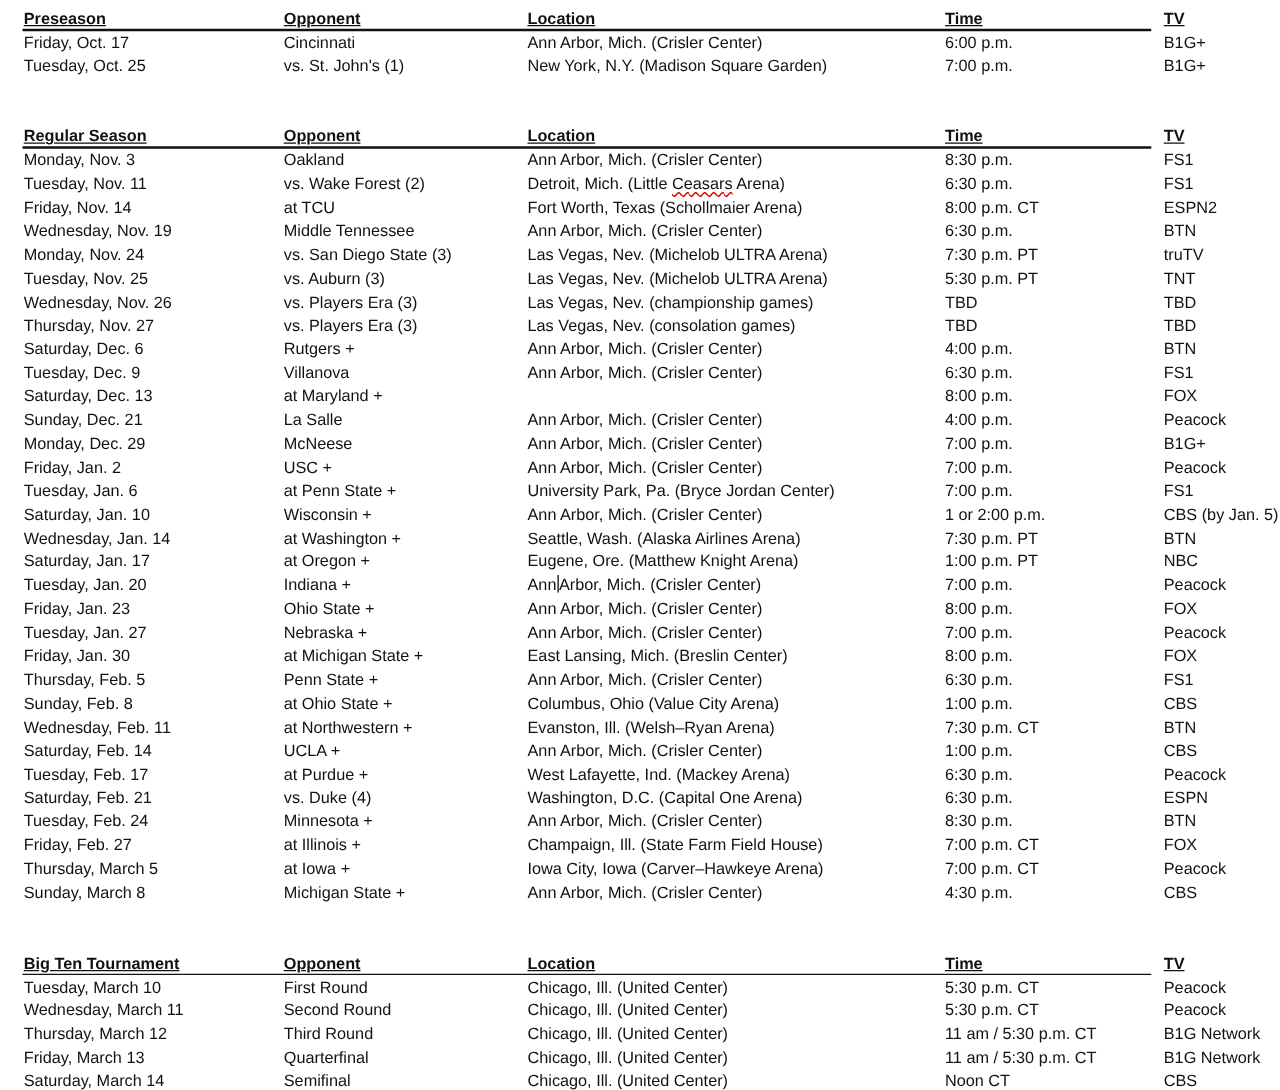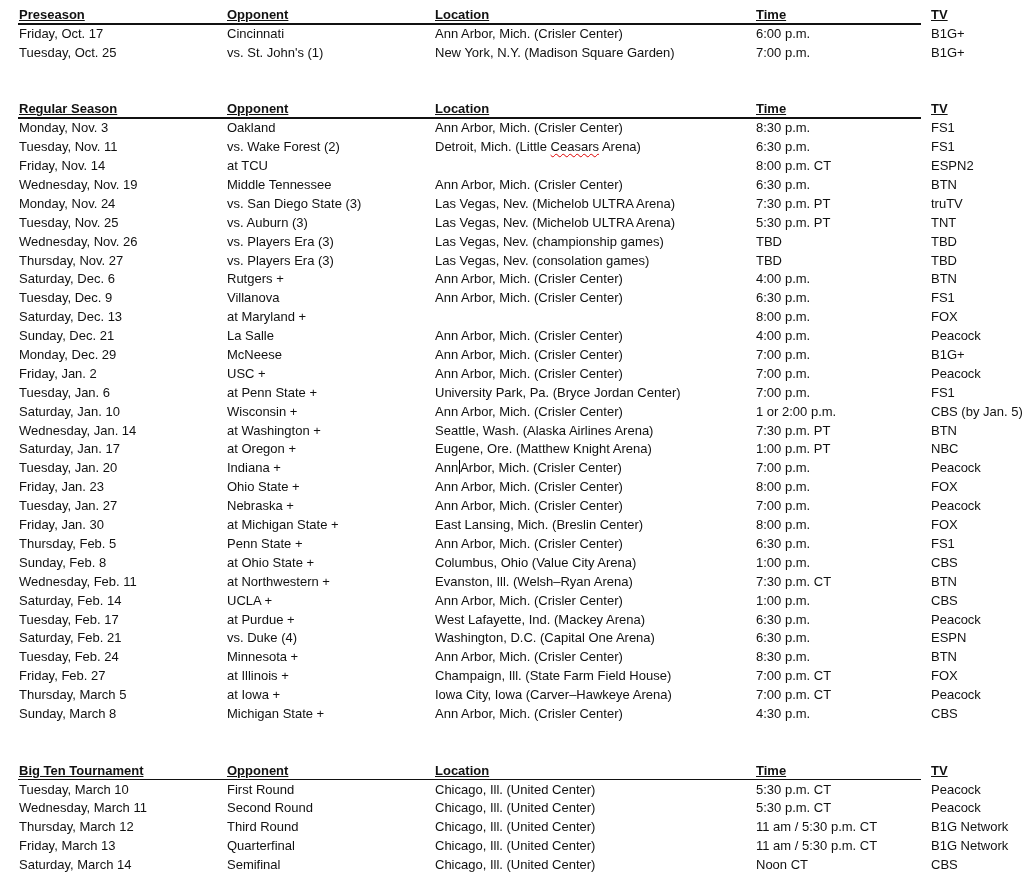--- a/index.html
+++ b/index.html
@@ -5,21 +5,21 @@
   html, body { margin: 0; padding: 0; background: #ffffff; }
   body { width: 1024px; height: 872px; overflow: hidden; position: relative;
          font-family: "Liberation Sans", "DejaVu Sans", sans-serif; color: #111; }
   .doc { position: absolute; left: 0; top: 0; width: 1024px; }
   .section { position: relative; }
   .row { position: relative; height: 18.9px; font-size: 13px; line-height: 18.9px; white-space: nowrap; padding-left: 20px; }
   .row.bold { font-weight: normal; }
   .cell { position: absolute; top: 0; }
   .c-date { left: 19px; }
   .c-opp { left: 227px; }
-  .c-loc { left: 435px; }
+  .c-loc { left: 422px; }
   .c-time { left: 756px; }
   .c-tv { left: 931px; }
   .hdr { font-weight: bold; }
   .hdr .cell span { text-decoration: underline; text-underline-offset: 1px; }
   .hdr-rule { position: absolute; left: 18px; width: 903px; top: 17px; height: 1.5px; background: #111; }
   .spacer { height: 18.9px; }
   .squiggle { text-decoration: underline wavy #d00; text-decoration-thickness: 1px; text-underline-offset: 2px; text-align: right; }
   .caret { display: inline-block; width: 1px; height: 14px; background: #000; vertical-align: -2px; margin: 0 0.5px; }
 </style>
 </head>
@@ -75,20 +75,21 @@
         <div class="row">
           <div class="cell c-date">Tuesday, Nov. 11</div>
           <div class="cell c-opp">vs. Wake Forest (2)</div>
           <div class="cell c-loc"><span>Detroit, Mich. (Little </span><span class="squiggle">Ceasars</span><span> Arena)</span></div>
           <div class="cell c-time">6:30 p.m.</div>
           <div class="cell c-tv">FS1</div>
         </div>
         <div class="row">
           <div class="cell c-date">Friday, Nov. 14</div>
           <div class="cell c-opp">at TCU</div>
+          <div class="cell c-loc">Fort Worth, Texas (Schollmaier Arena)</div>
           <div class="cell c-time">8:00 p.m. CT</div>
           <div class="cell c-tv">ESPN2</div>
         </div>
         <div class="row bold">
           <div class="cell c-date">Wednesday, Nov. 19</div>
           <div class="cell c-opp">Middle Tennessee</div>
           <div class="cell c-loc">Ann Arbor, Mich. (Crisler Center)</div>
           <div class="cell c-time">6:30 p.m.</div>
           <div class="cell c-tv">BTN</div>
         </div>

